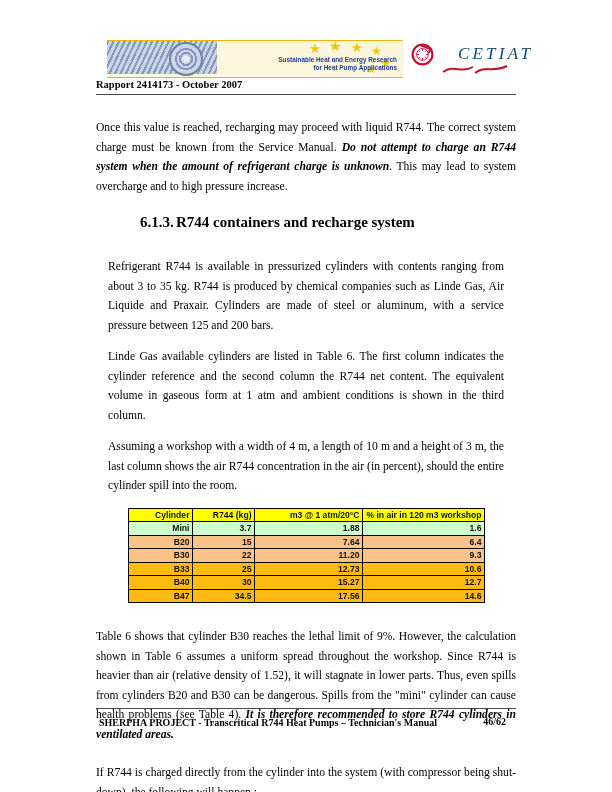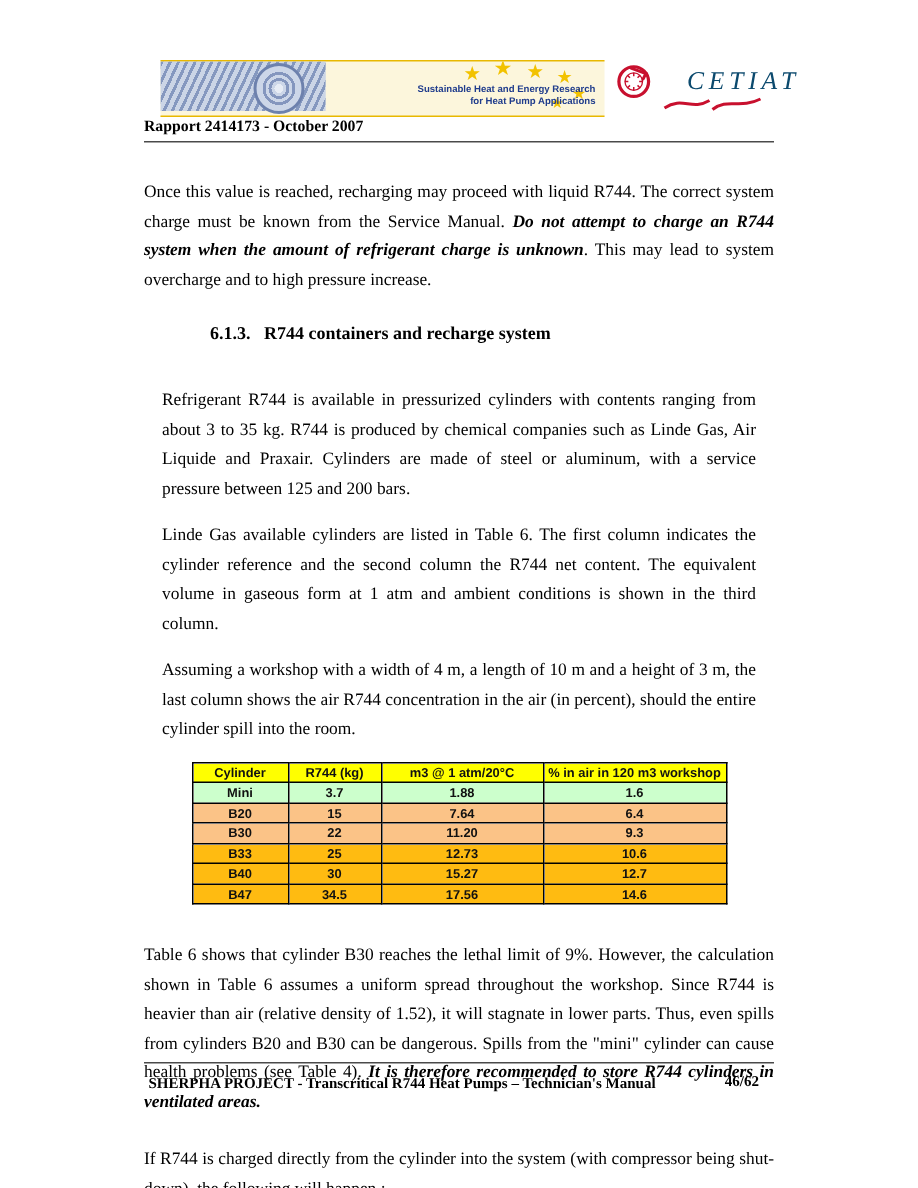--- a/index.html
+++ b/index.html
@@ -166,21 +166,21 @@
   p.tight {
     margin: 12px;
   }
   .bi {
     font-weight: bold;
     font-style: italic;
   }
   h3.heading {
     margin: 18px 0 27px 0;
     padding-left: 44px;
-    font-size: 12px;
+    font-size: 15px;
     font-weight: bold;
     line-height: 16px;
   }
   h3.heading .num {
     display: inline-block;
     min-width: 36px;
   }
 
   
   .table-caption {
@@ -192,21 +192,21 @@
   table.cyl {
     border-collapse: collapse;
     margin: 0 auto;
     width: 356px;
     font-family: "Liberation Sans", sans-serif;
     font-size: 8.6px;
     table-layout: fixed;
   }
   table.cyl td, table.cyl th {
     border: 1px solid #000000;
-    text-align: center;
+    text-align: right;
     padding: 1px 2px;
     height: 10.5px;
     line-height: 10.5px;
     font-weight: bold;
     color: #111111;
     overflow: hidden;
     white-space: nowrap;
   }
   table.cyl th {
     background: #FFFF00;

